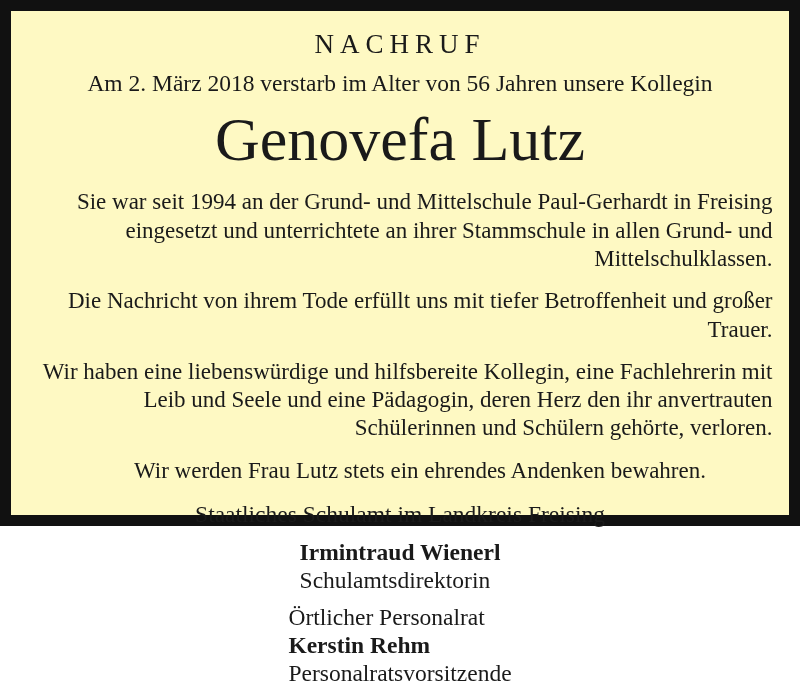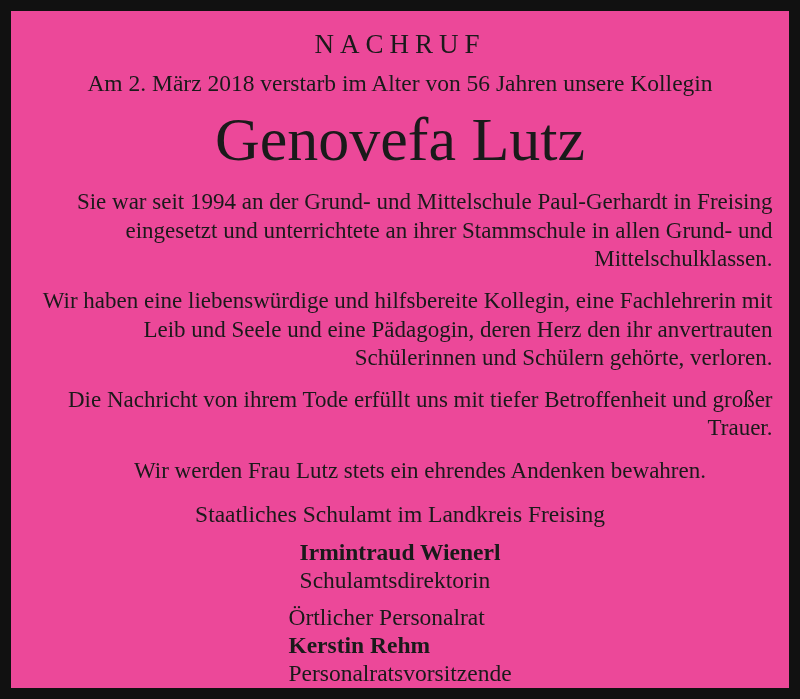--- a/index.html
+++ b/index.html
@@ -9,23 +9,23 @@
   }
   body {
     width: 800px;
     height: 699px;
     font-family: "Liberation Serif", serif;
     color: #1a1a1a;
   }
   .obituary {
     box-sizing: border-box;
     width: 800px;
-    height: 699px;
+    height: 526px;
     border: 11px solid #111111;
-    background: #ec4899;
+    background: #fef9c3;
     padding: 18px 14px 10px 14px;
     display: flex;
     flex-direction: column;
     align-items: center;
     justify-content: flex-start;
   }
   .heading {
     font-size: 27px;
     letter-spacing: 6px;
     font-weight: 400;
@@ -88,22 +88,22 @@
 
 <div class="obituary">
 
   <div class="heading">NACHRUF</div>
 
   <div class="intro">Am 2. März 2018 verstarb im Alter von 56 Jahren unsere Kollegin</div>
 
   <div class="name">Genovefa Lutz</div>
 
   <div class="para">Sie war seit 1994 an der Grund- und Mittelschule Paul-Gerhardt in Freising eingesetzt und unterrichtete an ihrer Stammschule in allen Grund- und Mittelschulklassen.</div>
+  <div class="para">Die Nachricht von ihrem Tode erfüllt uns mit tiefer Betroffenheit und großer Trauer.</div>
   <div class="para">Wir haben eine liebenswürdige und hilfsbereite Kollegin, eine Fachlehrerin mit Leib und Seele und eine Pädagogin, deren Herz den ihr anvertrauten Schülerinnen und Schülern gehörte, verloren.</div>
-  <div class="para">Die Nachricht von ihrem Tode erfüllt uns mit tiefer Betroffenheit und großer Trauer.</div>
   <div class="para tight">Wir werden Frau Lutz stets ein ehrendes Andenken bewahren.</div>
 
   <div class="office">Staatliches Schulamt im Landkreis Freising</div>
 
   <div class="sig-block">
     <div class="sig-name">Irmintraud Wienerl</div>
     <div class="sig-title">Schulamtsdirektorin</div>
   </div>
 
   <div class="sig-block">

